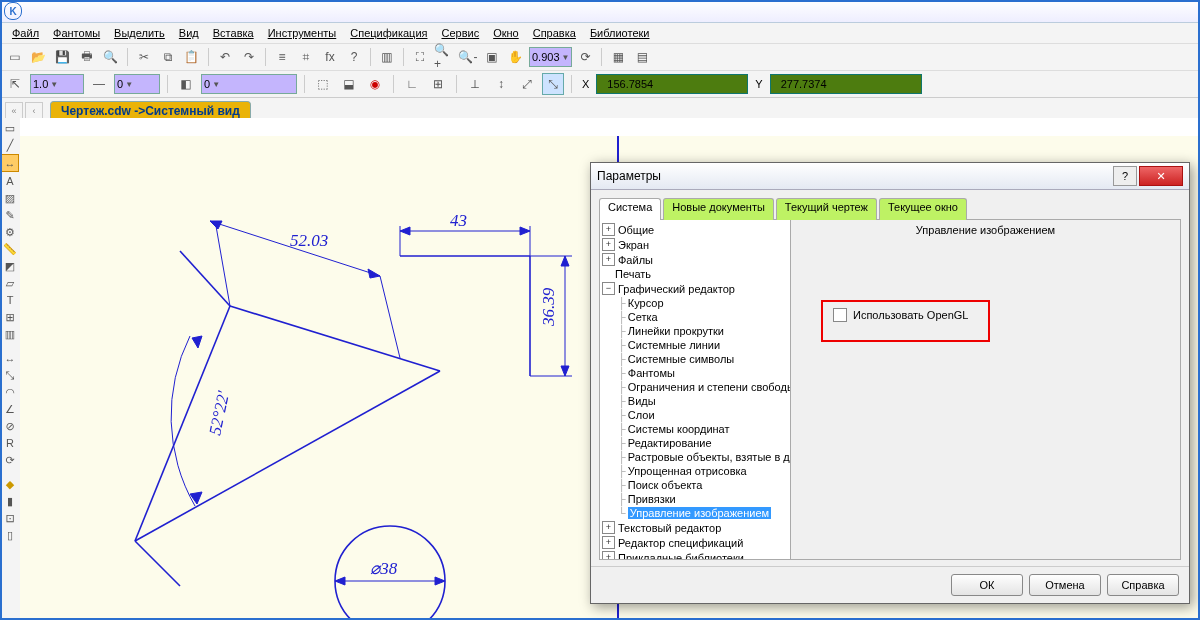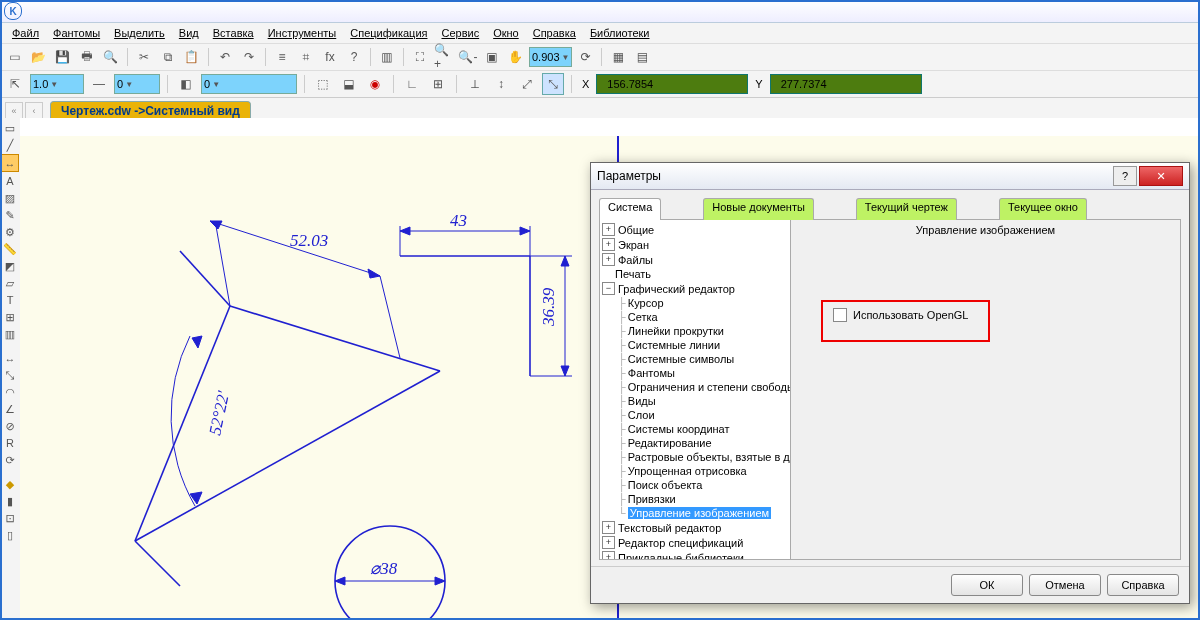--- a/index.html
+++ b/index.html
@@ -6,21 +6,21 @@
 .titlebar{height:22px;background:linear-gradient(#fff,#eef);border-bottom:1px solid #bcd;display:flex;align-items:center;padding:0 4px;gap:4px;}
 .app-icon{width:16px;height:16px;display:inline-flex;align-items:center;justify-content:center;color:#2a6fcf;font-weight:bold;border:1px solid #2a6fcf;border-radius:8px;font-size:10px;}
 .title-text{font-size:12px;}
 .menubar{height:20px;background:#f4f4f4;border-bottom:1px solid #ddd;display:flex;align-items:center;padding:0 6px;gap:2px;}
 .menubar span{padding:2px 6px;cursor:default;}
 .menubar span u{text-decoration:underline;}
 .toolbar{height:26px;background:#f4f4f4;border-bottom:1px solid #ddd;display:flex;align-items:center;padding:0 4px;gap:2px;}
 .toolbar2{height:26px;background:#f4f4f4;border-bottom:1px solid #ccc;display:flex;align-items:center;padding:0 4px;gap:4px;}
 .tbtn{width:20px;height:20px;border:1px solid transparent;display:inline-flex;align-items:center;justify-content:center;font-size:12px;color:#555;}
 .sep{width:1px;height:18px;background:#ccc;margin:0 3px;}
-.combo{height:18px;border:1px solid #7a9;background:#7dd3fc;display:inline-flex;align-items:center;padding:0 2px;font-size:11px;}
+.combo{height:18px;border:1px solid #7a9;background:#c4b5fd;display:inline-flex;align-items:center;padding:0 2px;font-size:11px;}
 .combo .arr{margin-left:2px;font-size:8px;color:#555;}
 .coord-input{height:18px;border:1px solid #0f766e;background:#4d7c0f;padding:0 10px;font-size:11px;width:130px;}
 .tab-strip{height:22px;background:#f4f4f4;border-bottom:1px solid #ccc;display:flex;align-items:end;padding-left:50px;}
 .tab-strip .tab{border:1px solid #8aa;border-bottom:none;background:#eab308;padding:2px 10px;border-radius:4px 4px 0 0;font-weight:bold;color:#003a8c;font-size:12px;}
 .tab-strip .navbtn{width:16px;height:16px;border:1px solid #ccc;margin:0 1px;display:flex;align-items:center;justify-content:center;font-size:9px;color:#888;}
 .workspace{position:absolute;left:0;top:118px;right:0;bottom:0;background:#fff;}
 .ruler-h{position:absolute;left:20px;top:0;right:0;height:18px;background:#fff;border-bottom:1px solid #ccc;}
 .ruler-v{position:absolute;left:0;top:18px;width:20px;bottom:0;background:#fff;border-right:1px solid #ccc;}
 .vtoolbar{position:absolute;left:0;top:0;width:20px;height:100%;background:#f4f4f4;border-right:1px solid #ccc;display:flex;flex-direction:column;align-items:center;padding-top:2px;gap:1px;}
 .vtoolbar .vb{width:16px;height:16px;display:flex;align-items:center;justify-content:center;font-size:11px;color:#555;}
@@ -28,21 +28,21 @@
 .canvas{position:absolute;left:20px;top:18px;right:0;bottom:0;background:#fdfceb;}
 .canvas svg{position:absolute;left:0;top:0;}
 .dimtext{font-family:Times New Roman,serif;font-style:italic;font-size:17px;fill:#2020d0;}
 
 .dialog{position:absolute;left:590px;top:162px;width:598px;height:440px;background:#f0f0f0;border:1px solid #666;box-shadow:3px 3px 12px rgba(0,0,0,.4);}
 .dlg-title{height:26px;background:linear-gradient(#fff,#e4e9f2);border-bottom:1px solid #aab;display:flex;align-items:center;padding:0 6px;font-size:12px;}
 .dlg-title .spacer{flex:1;}
 .dlg-title .winbtn{width:22px;height:18px;border:1px solid #999;background:#eee;margin-left:2px;display:flex;align-items:center;justify-content:center;font-size:11px;}
 .dlg-title .winbtn.close{background:linear-gradient(#e66,#c22);color:#fff;border-color:#a11;width:42px;}
 .dlg-body{position:absolute;top:26px;left:0;right:0;bottom:36px;padding:8px;}
-.dlg-tabs{display:flex;border-bottom:1px solid #aaa;height:22px;gap:40px;}
+.dlg-tabs{display:flex;border-bottom:1px solid #aaa;height:22px;}
 .dlg-tabs .dtab{border:1px solid #aaa;border-bottom:none;padding:2px 8px;margin-right:2px;background:#bef264;border-radius:3px 3px 0 0;font-size:11px;position:relative;top:1px;}
 .dlg-tabs .dtab.active{background:#fff;}
 .dlg-split{display:flex;height:calc(100% - 22px);}
 .tree-pane{width:190px;background:#fff;border:1px solid #aaa;border-top:none;overflow:auto;font-size:11px;padding:2px 0;}
 .tree-pane::-webkit-scrollbar{width:16px;height:16px;}
 .tree-pane::-webkit-scrollbar-thumb{background:#cdcdcd;border:1px solid #aaa;}
 .tree-pane::-webkit-scrollbar-track{background:#f0f0f0;}
 .tn{white-space:nowrap;padding:1px 2px;display:flex;align-items:center;}
 .tn .exp{width:11px;height:11px;border:1px solid #888;display:inline-flex;align-items:center;justify-content:center;font-size:9px;line-height:9px;margin-right:3px;color:#333;flex-shrink:0;}
 .tn .noexp{width:13px;display:inline-block;flex-shrink:0;}

